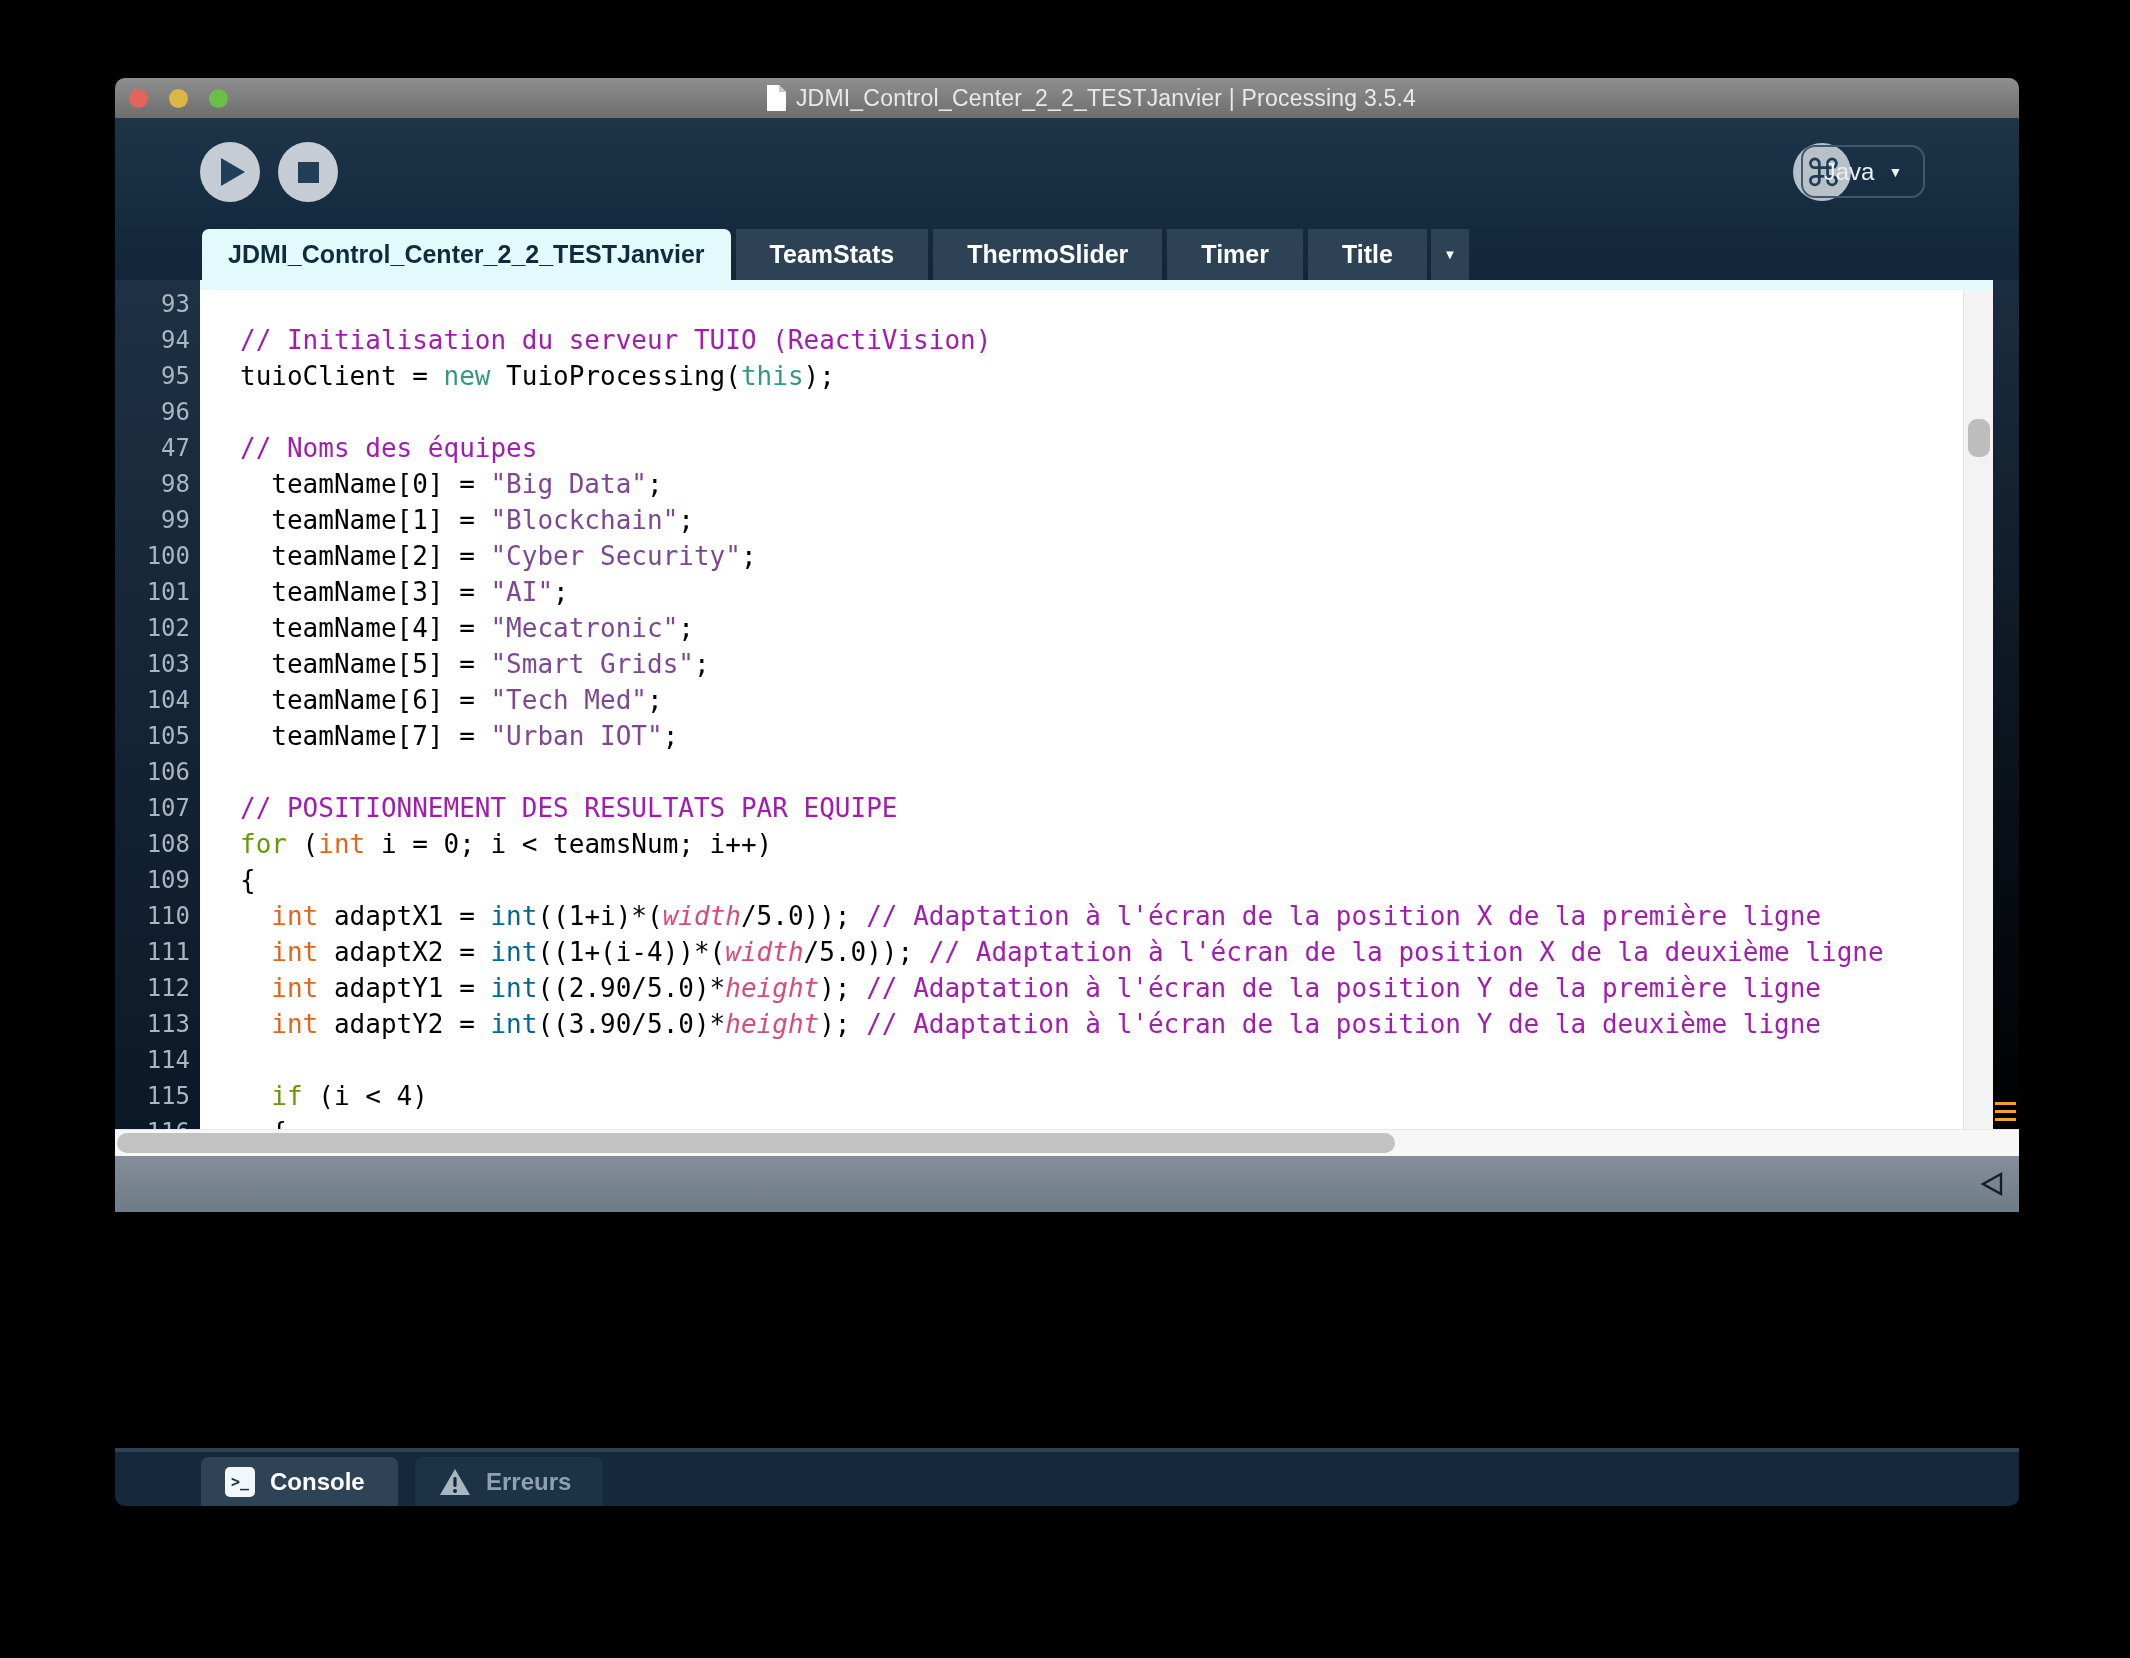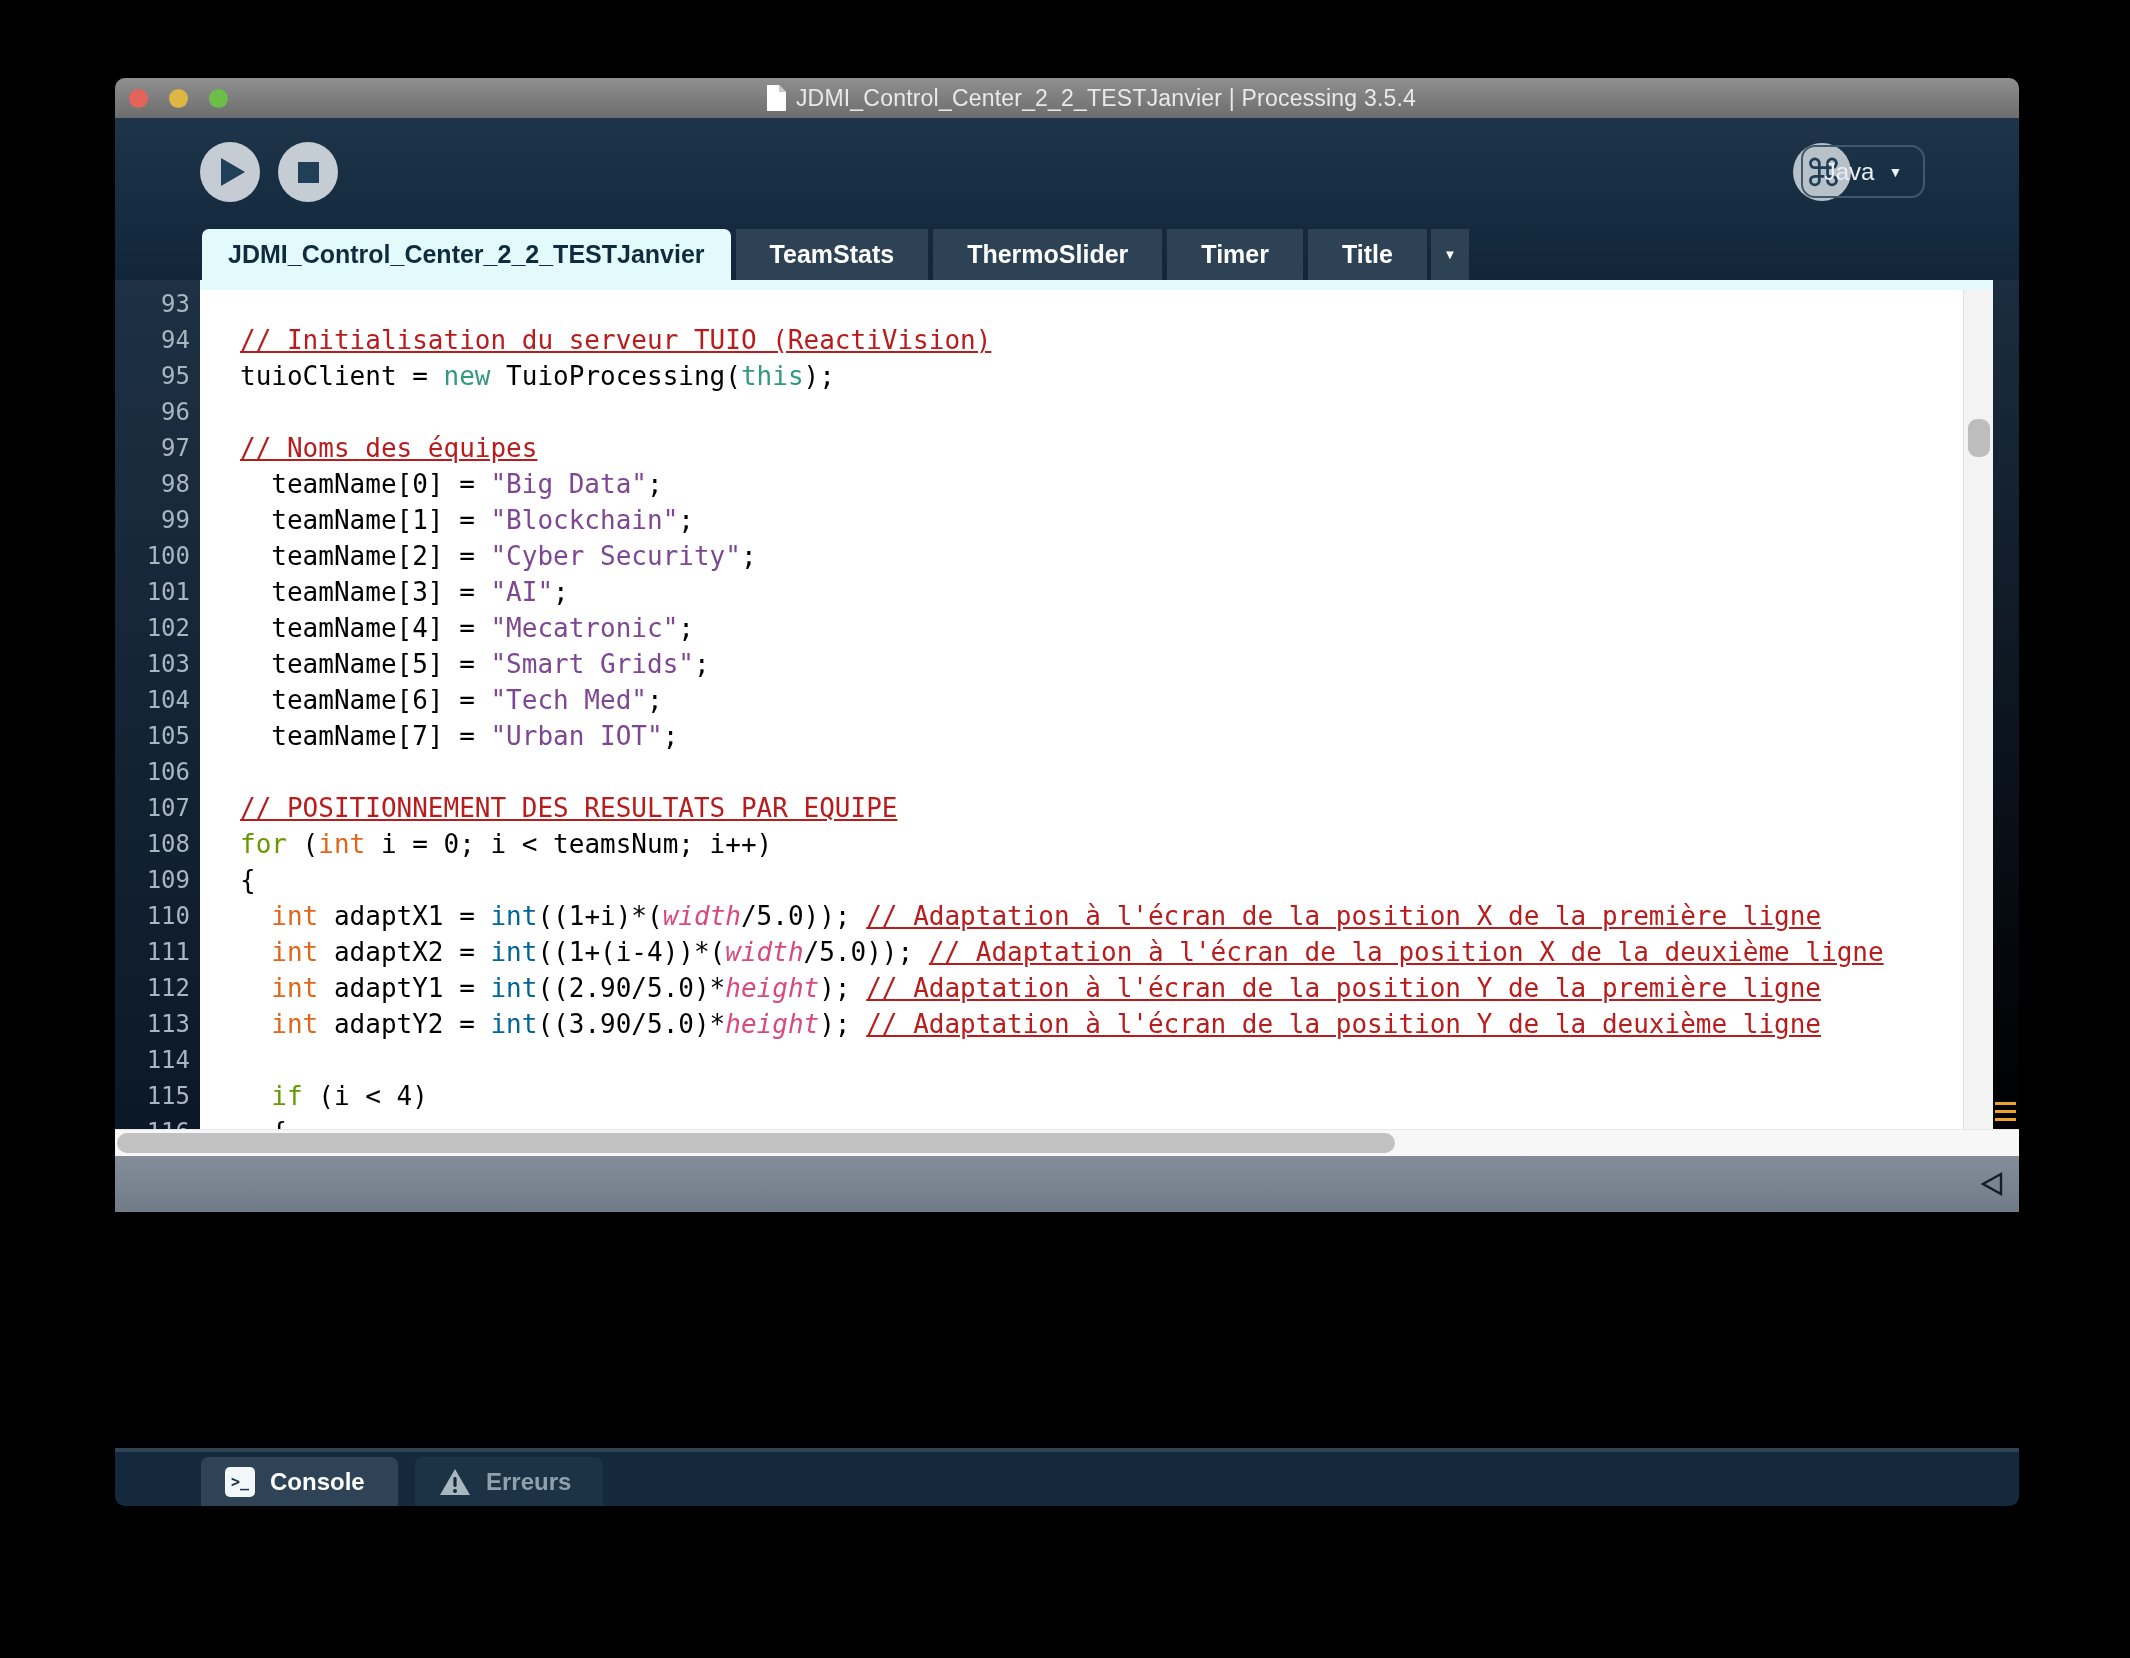--- a/index.html
+++ b/index.html
@@ -92,21 +92,21 @@
   }
   .ln {
     height:36px; line-height:36px; text-align:right; padding-right:10px;
     color:#a9b6c2; font-family:"DejaVu Sans Mono", monospace; font-size:24px;
   }
   .code-area { flex:1 1 auto; background:#fff; padding-top:6px; padding-left:40px; overflow:hidden; }
   .cl {
     height:36px; line-height:36px; white-space:pre;
     font-family:"DejaVu Sans Mono", monospace; font-size:26px; font-weight:500; color:#000;
   }
-  .tok-comment  { color:#b91c1c;text-decoration:underline; }
+  .tok-comment  { color:#a21caf; }
   .tok-keyword1 { color:#669900; }   
   .tok-keyword2 { color:#33997e; }   
   .tok-type     { color:#e2661a; }   
   .tok-function { color:#006699; }   
   .tok-literal  { color:#d94a7a;font-style:italic; }   
   .tok-string   { color:#7d4793; }
   .tok-plain    { color:#000; }
 
   .vscroll {
     flex:0 0 30px; background:#f3f3f3; border-left:1px solid #e2e2e2; position:relative;
@@ -214,21 +214,21 @@
       </div>
     </div>
   </div>
 
   <div class="editor-row">
     <div class="gutter">
         <div class="ln">93</div>
         <div class="ln">94</div>
         <div class="ln">95</div>
         <div class="ln">96</div>
-        <div class="ln">97</div>
+        <div class="ln">47</div>
         <div class="ln">98</div>
         <div class="ln">99</div>
         <div class="ln">100</div>
         <div class="ln">101</div>
         <div class="ln">102</div>
         <div class="ln">103</div>
         <div class="ln">104</div>
         <div class="ln">105</div>
         <div class="ln">106</div>
         <div class="ln">107</div>

